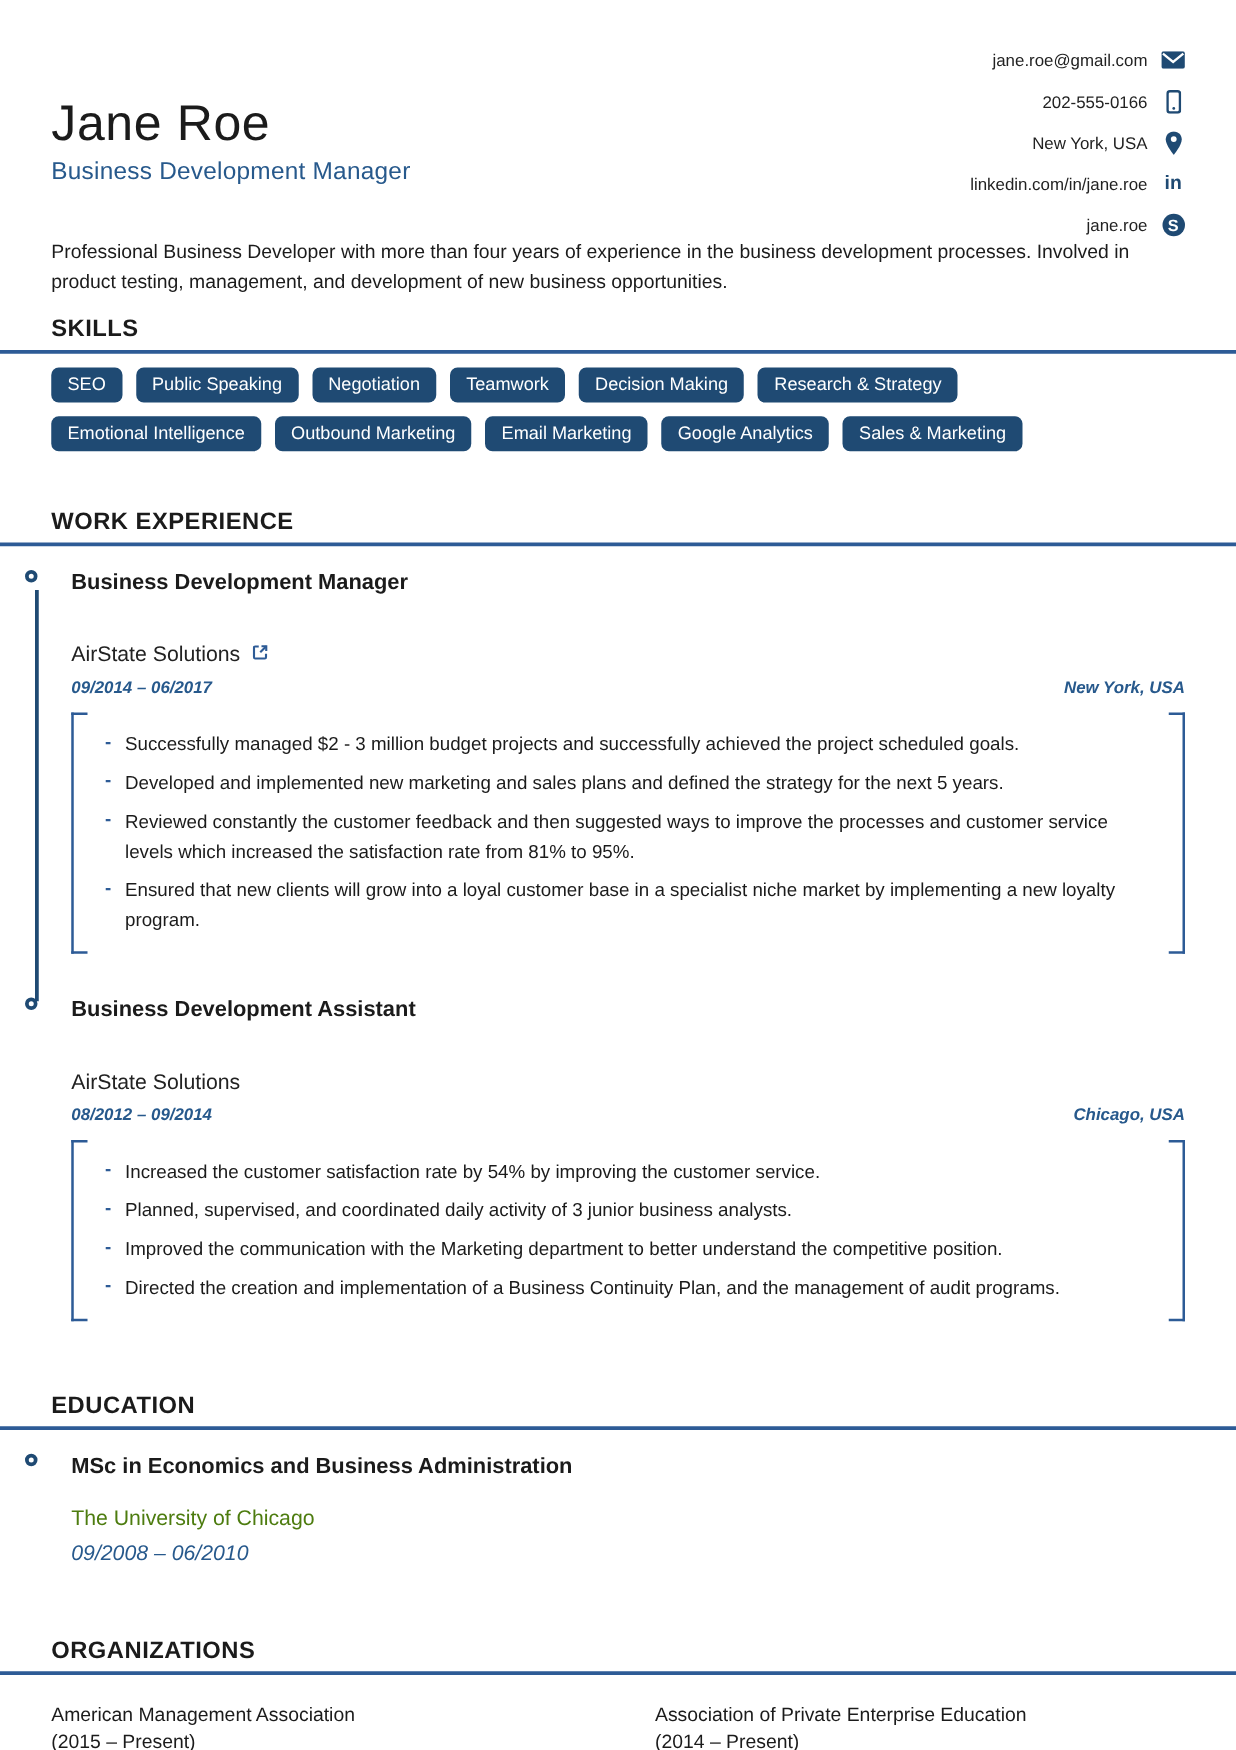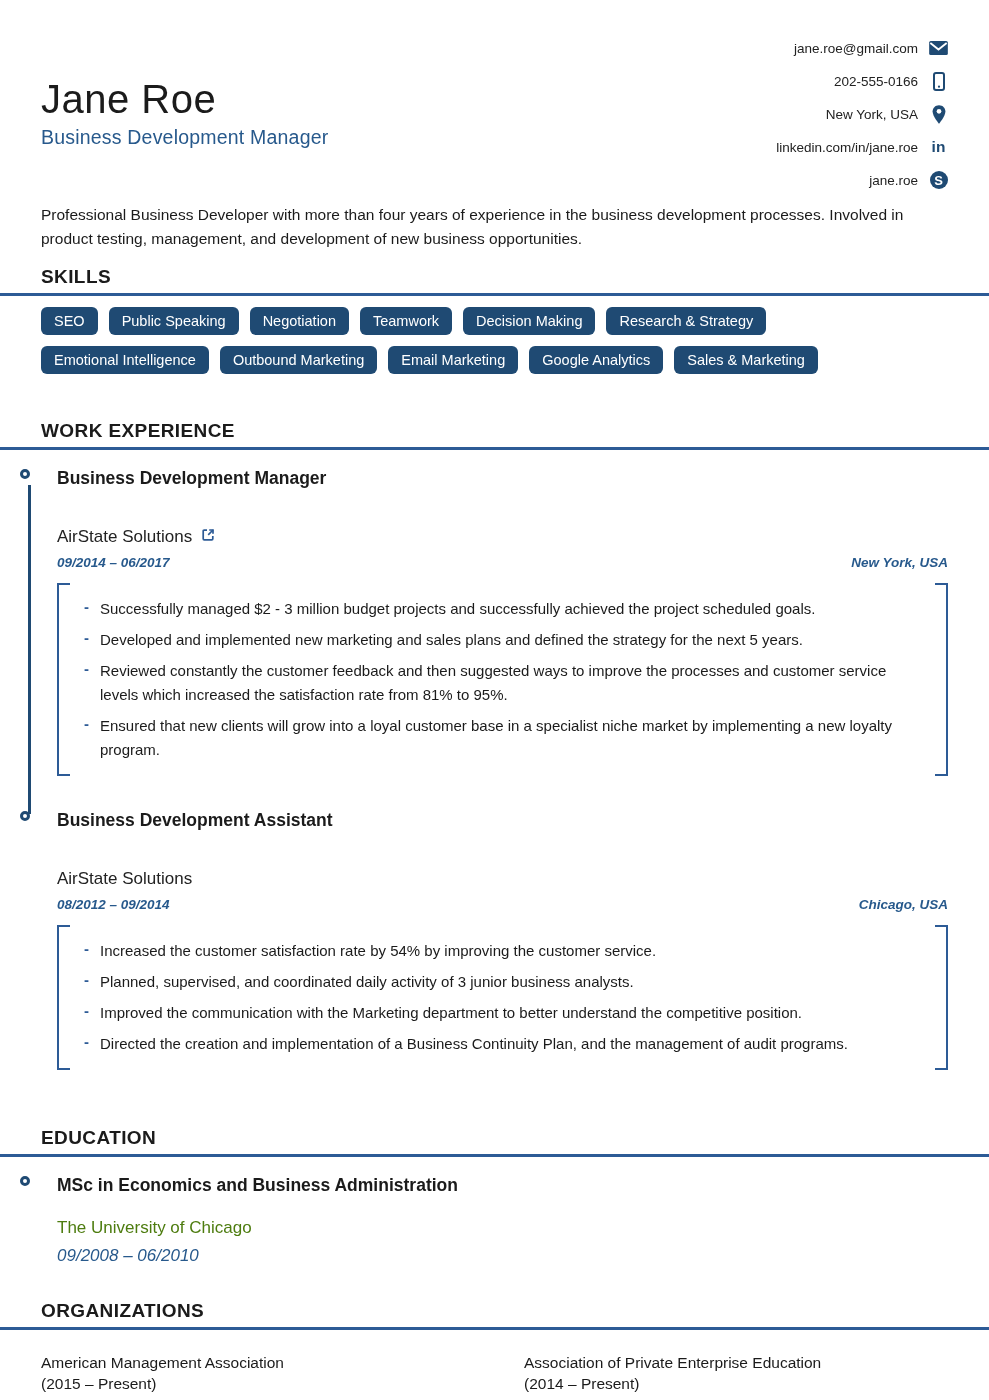--- a/index.html
+++ b/index.html
@@ -22,21 +22,21 @@
   .c-row{display:flex;justify-content:flex-end;align-items:center;gap:11px;height:20px;}
   .c-val{font-size:13.5px;color:#222;}
   .c-ico{width:19px;height:19px;display:flex;align-items:center;justify-content:center;flex:0 0 19px;}
   .c-ico svg{display:block;}
   .icon-linkedin{color:var(--navy);font-weight:700;font-size:15.5px;font-family:"Liberation Sans",sans-serif;}
   .icon-linkedin::before{content:"in";}
   .icon-skype{width:18px;height:18px;border-radius:50%;background:var(--navy);color:#fff;font-size:13px;font-weight:700;display:flex;align-items:center;justify-content:center;}
   .icon-skype::before{content:"S";}
 
   
-  .summary{margin-top:13px;font-size:15.5px;line-height:24px;color:var(--ink);}
+  .summary{margin-top:0;font-size:15.5px;line-height:24px;color:var(--ink);}
 
   
   h2.sec{font-size:19px;font-weight:700;letter-spacing:.4px;color:var(--ink);line-height:22px;}
   .rule{height:3px;background:var(--rule);margin-top:5px;width:100%;}
 
   
   .skills h2{margin-top:15px;}
   .badges{margin-top:11px;display:flex;flex-direction:column;gap:11px;}
   .badge-row{display:flex;gap:11px;}
   .badge{background:var(--navy);color:#fff;font-size:14.5px;line-height:28px;height:28px;padding:0 13px;border-radius:6px;white-space:nowrap;}
@@ -60,21 +60,21 @@
   .frame::after{right:0;border-right:2px solid var(--rule);}
   .bullet{position:relative;padding-left:17px;font-size:15px;line-height:24px;color:var(--ink);}
   .bullet + .bullet{margin-top:7px;}
   .bullet::before{content:"-";position:absolute;left:1px;top:-2px;color:var(--rule);font-weight:700;}
 
   
   .school{font-size:17px;color:#4d7c0f;margin-top:16px;line-height:27px;}
   .edu-dates{font-size:17px;font-style:italic;color:var(--accent);margin-top:5px;}
 
   
-  .orgs h2{margin-top:34px;}
+  .orgs h2{margin-top:57px;}
   .org-grid{margin-top:22px;display:grid;grid-template-columns:483px 1fr;row-gap:21px;}
   .org-name,.org-dates{font-size:15.5px;line-height:21px;color:var(--ink);}
 </style>
 </head>
 <body>
 
 <div class="page">
 
   <header class="header">
     <div>

